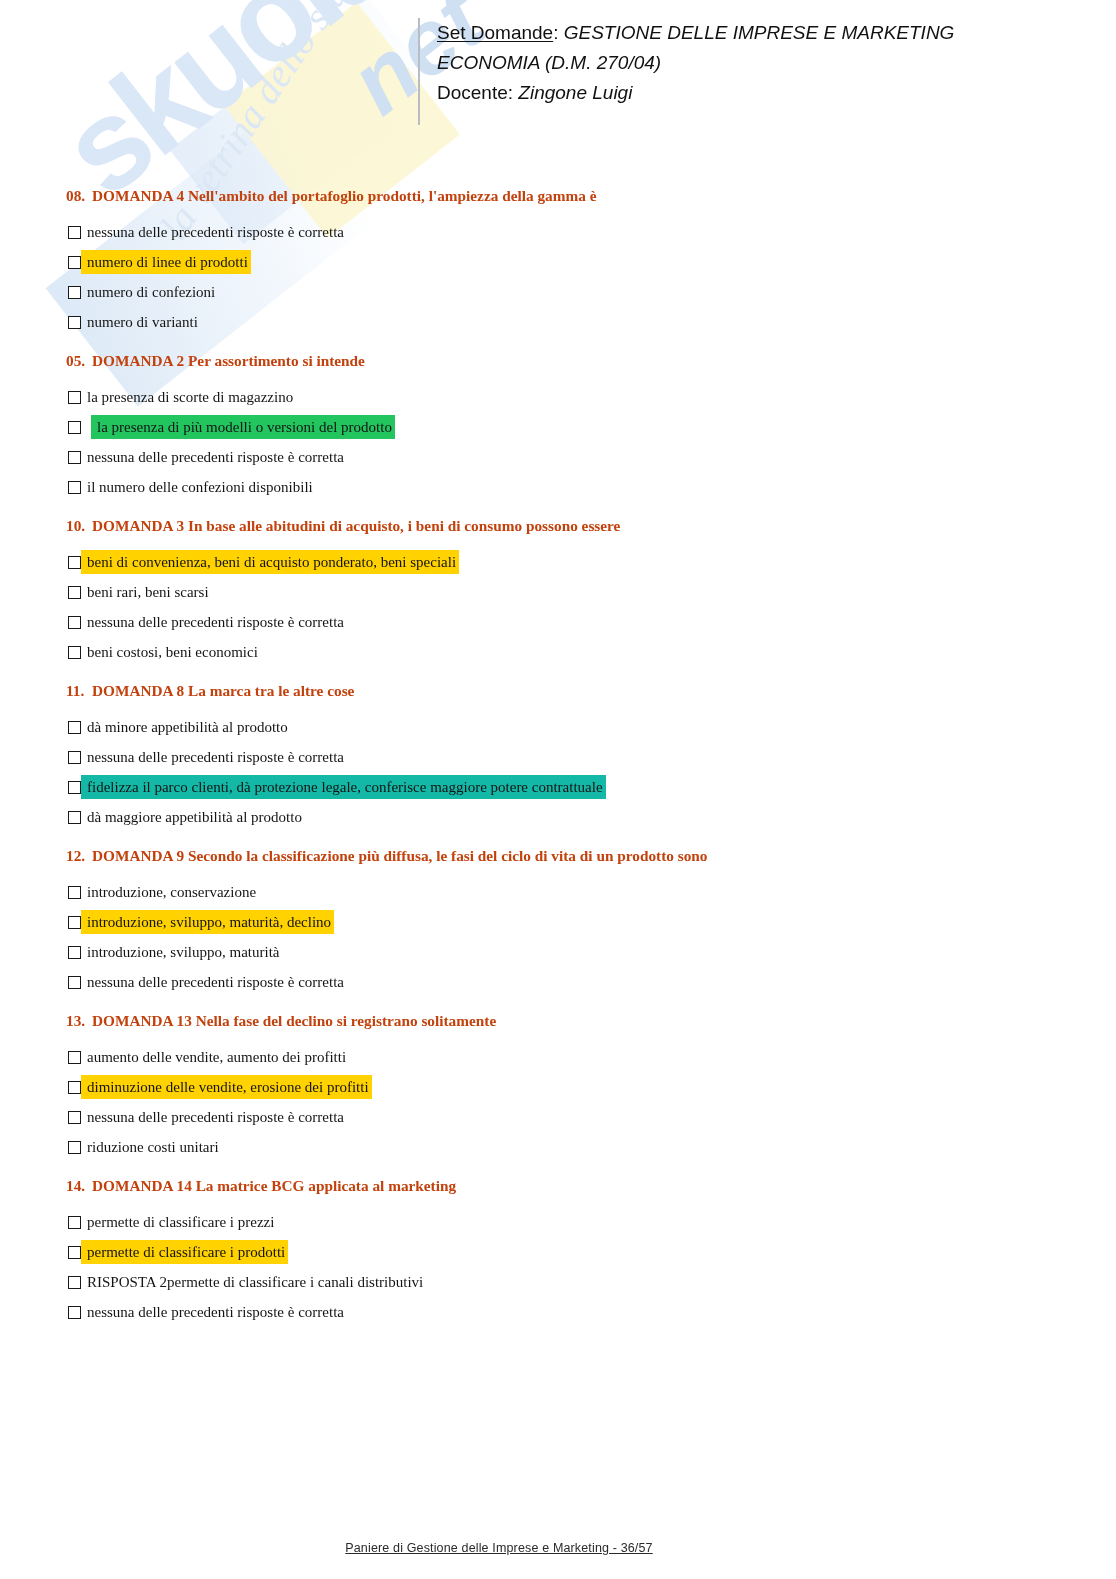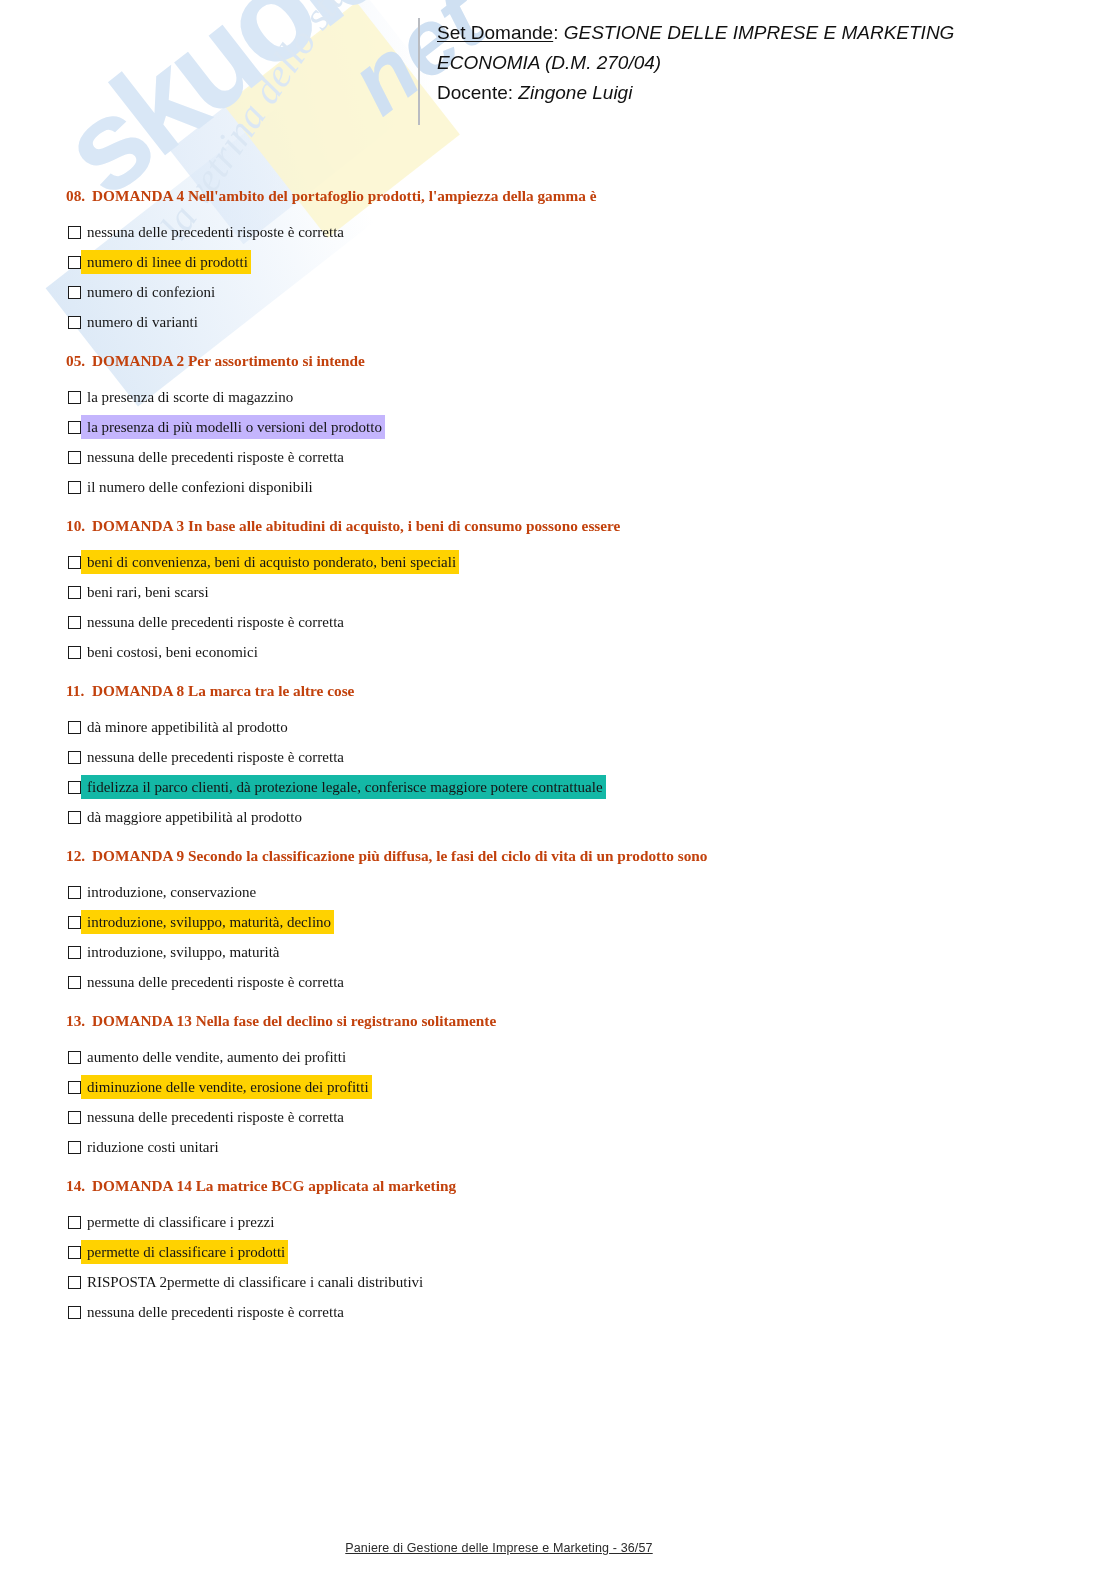--- a/index.html
+++ b/index.html
@@ -235,21 +235,21 @@
       </div>
       <div class="question-block">
         <div class="question-heading"><span class="q-num">05.</span><span>DOMANDA 2 Per assortimento si intende</span></div>
         <ul class="options">
           <li class="option-row">
             <span class="checkbox"></span>
             <span class="option-text">la presenza di scorte di magazzino</span>
           </li>
           <li class="option-row is-highlighted">
             <span class="checkbox"></span>
-            <span class="option-text" style="background: #c4b5fd;">la presenza di più modelli o versioni del prodotto</span>
+            <span class="option-text" style="background: #22c55e; margin-left: 10px;">la presenza di più modelli o versioni del prodotto</span>
           </li>
           <li class="option-row">
             <span class="checkbox"></span>
             <span class="option-text">nessuna delle precedenti risposte è corretta</span>
           </li>
           <li class="option-row">
             <span class="checkbox"></span>
             <span class="option-text">il numero delle confezioni disponibili</span>
           </li>
         </ul>

